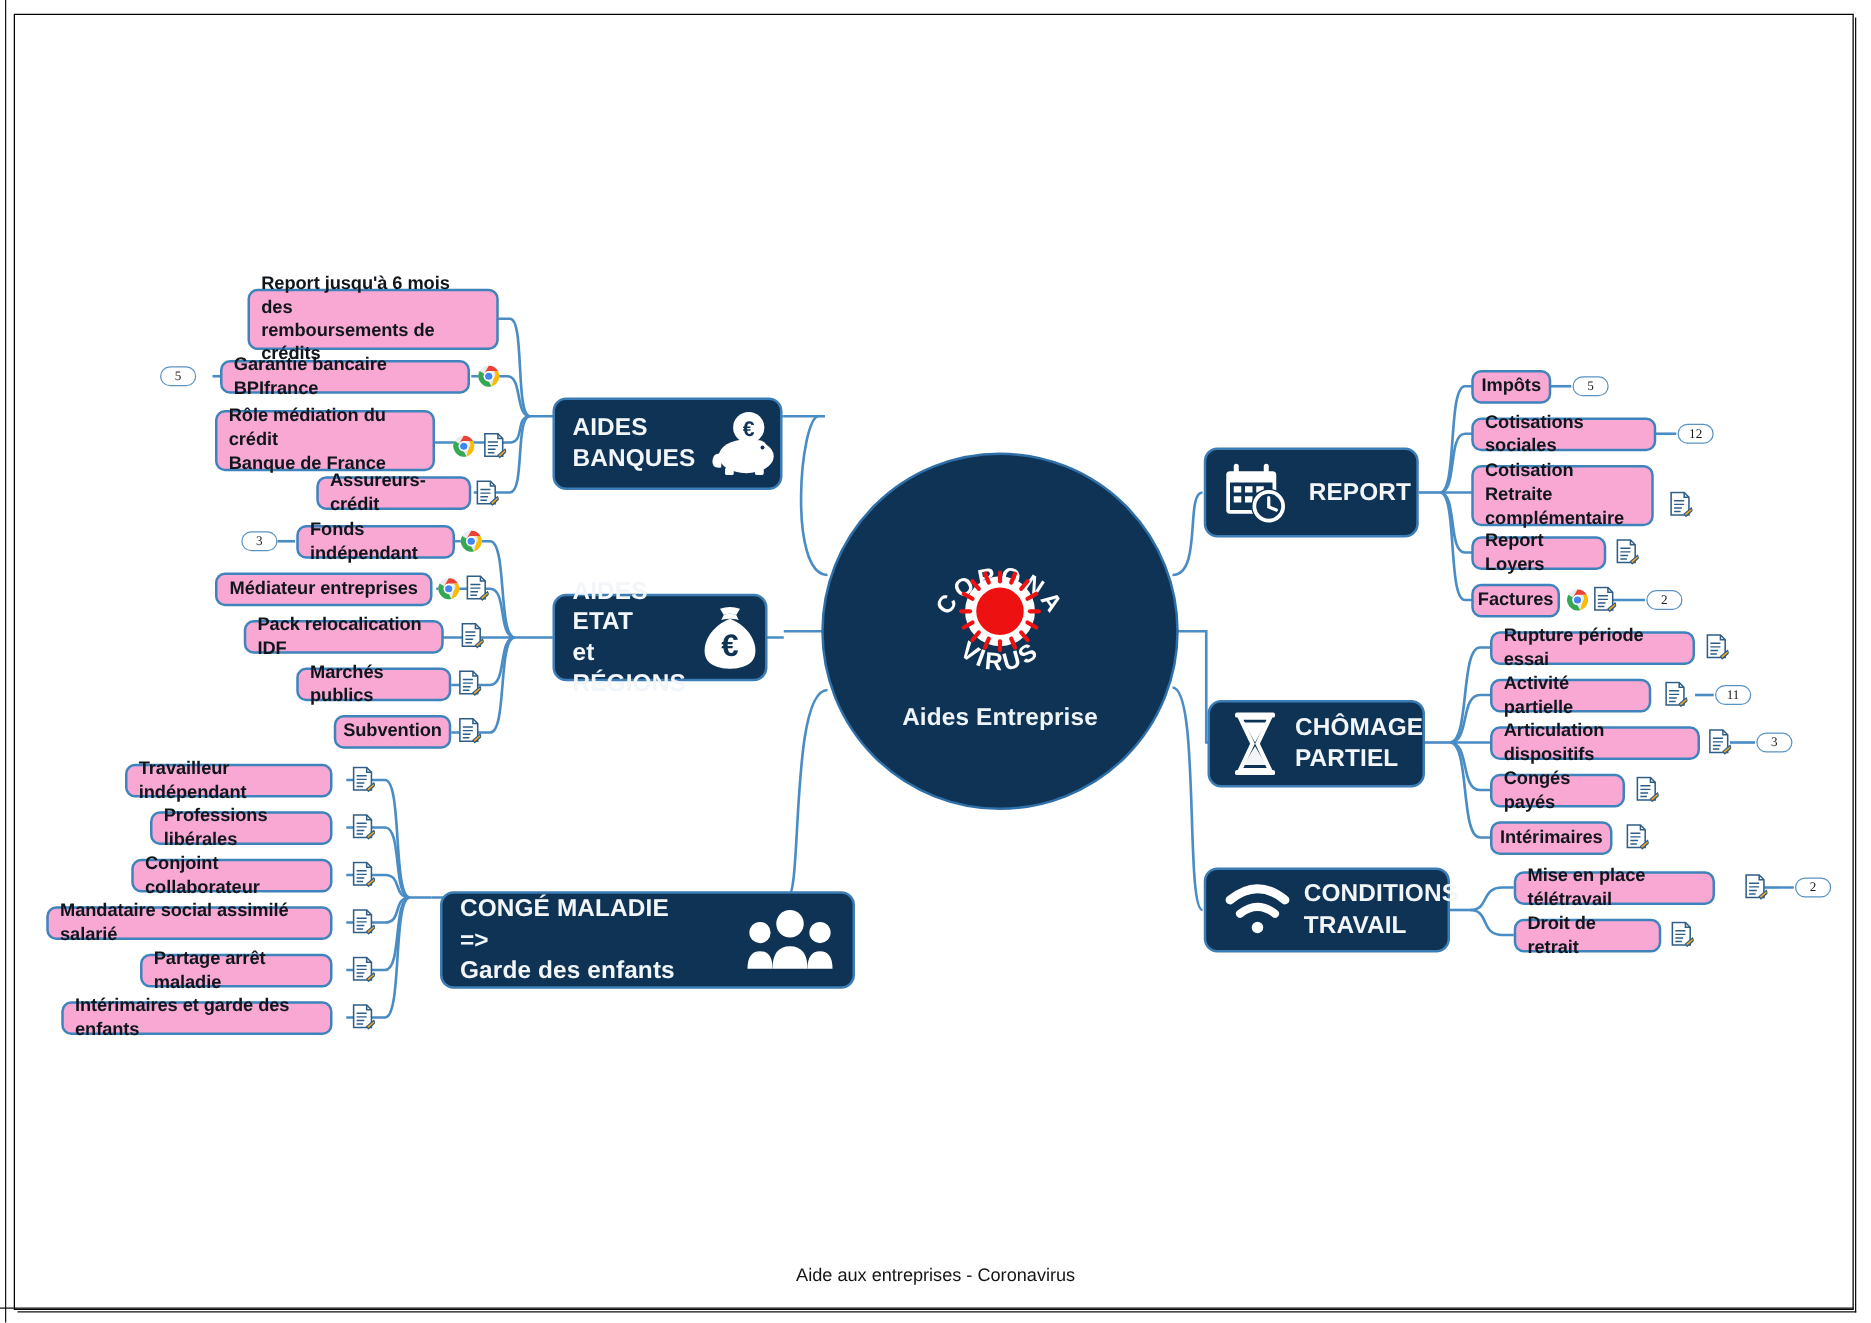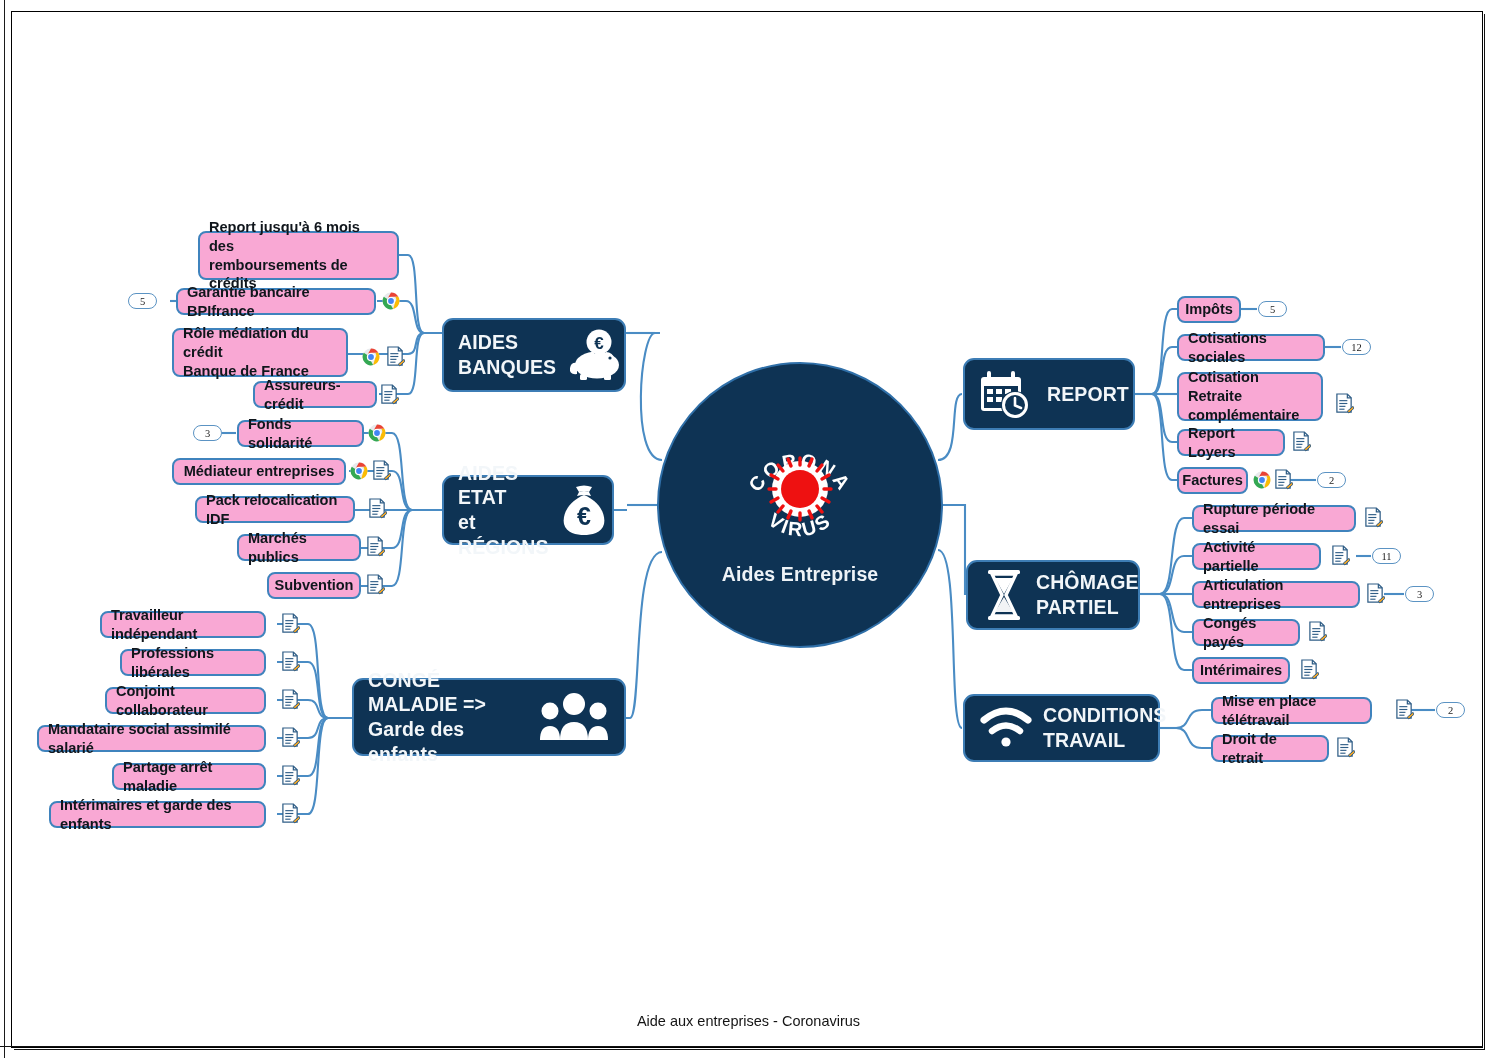--- a/index.html
+++ b/index.html
@@ -228,21 +228,21 @@
   <div class="mn-icon">
     <svg width="50" height="54" viewBox="0 0 50 54" xmlns="http://www.w3.org/2000/svg">
       <path d="M17 4 q8 -3 16 0 l-3 5 q-5 -2 -10 0 z" fill="#fff"></path>
       <path d="M20 9 q5 -2 10 0 l2 4 q-7 -2 -14 0 z" fill="#fff"></path>
       <path d="M25 12 C 10 18 3 31 5 41 C 7 50 18 52 25 52 C 32 52 43 50 45 41 C 47 31 40 18 25 12 Z" fill="#fff"></path>
       <text x="25" y="42" font-family="Liberation Sans, sans-serif" font-size="25" font-weight="bold" fill="#0e3354" text-anchor="middle">€</text>
     </svg>
   </div>
 </div>
 
-<div class="main-node" style="left:352px; top:678px; width:274px; height:78px;gap:40px;">
+<div class="main-node" style="left:352px; top:713px; width:332px; height:78px;gap:40px;">
   <div class="mn-label">CONGÉ MALADIE =&gt;
 Garde des enfants</div>
   <div class="mn-icon">
     <svg width="72" height="50" viewBox="0 0 72 50" xmlns="http://www.w3.org/2000/svg">
       <circle cx="36" cy="12" r="11" fill="#fff"></circle>
       <path d="M22 48 q0 -18 14 -18 q14 0 14 18 z" fill="#fff"></path>
       <circle cx="12" cy="19" r="8.5" fill="#fff"></circle>
       <path d="M2 48 q0 -14 10 -14 q10 0 10 14 z" fill="#fff"></path>
       <circle cx="60" cy="19" r="8.5" fill="#fff"></circle>
       <path d="M50 48 q0 -14 10 -14 q10 0 10 14 z" fill="#fff"></path>
@@ -357,21 +357,21 @@
       <line x1="4.5" y1="8" x2="13" y2="8"></line>
         <line x1="4.5" y1="11" x2="13" y2="11"></line>
       <line x1="4.5" y1="14" x2="11" y2="14"></line>
         <line x1="4.5" y1="17" x2="10" y2="17"></line>
     </g>
     <path d="M13 19 L19 14 L20 16 L14.5 21 Z" fill="#f5a623" stroke="#2f5d86" stroke-width="1"></path>
   </svg>
 </span>
 
 <div class="leaf" style="left:237px; top:420px; width:127px; height:27px;">
-  <div class="leaf-label">Fonds solidarité</div>
+  <div class="leaf-label">Fonds indépendant</div>
 </div>
 <span class="chrome-ico" style="left:368px; top:424px;">
   <svg viewBox="0 0 20 20" width="18" height="18" xmlns="http://www.w3.org/2000/svg">
     <circle cx="10" cy="10" r="9.4" fill="#e8eaed"></circle>
     <path d="M10 .6 A9.4 9.4 0 0 1 18.2 5.4 L10 5.4 A4.6 4.6 0 0 0 5.9 7.8 Z" fill="#ea4335"></path>
     <path d="M18.2 5.4 A9.4 9.4 0 0 1 12.4 19 L14.6 11.4 A4.6 4.6 0 0 0 14.6 5.4 Z" fill="#fbbc05"></path>
     <path d="M12.4 19 A9.4 9.4 0 0 1 1.9 5.4 L5.9 7.8 A4.6 4.6 0 0 0 10 14.6 Z" fill="#34a853"></path>
     <circle cx="10" cy="10" r="4.4" fill="#fff"></circle>
     <circle cx="10" cy="10" r="3.2" fill="#4285f4"></circle>
   </svg>
@@ -660,21 +660,21 @@
         <line x1="4.5" y1="11" x2="13" y2="11"></line>
       <line x1="4.5" y1="14" x2="11" y2="14"></line>
         <line x1="4.5" y1="17" x2="10" y2="17"></line>
     </g>
     <path d="M13 19 L19 14 L20 16 L14.5 21 Z" fill="#f5a623" stroke="#2f5d86" stroke-width="1"></path>
   </svg>
 </span>
 <div class="badge" style="left:1372px; top:548px;">11</div>
 
 <div class="leaf" style="left:1192px; top:581px; width:168px; height:27px;">
-  <div class="leaf-label">Articulation entreprises</div>
+  <div class="leaf-label">Articulation dispositifs</div>
 </div>
 <span class="note-ico" style="left:1366px; top:583px;">
   <svg viewBox="0 0 20 22" width="19" height="21" xmlns="http://www.w3.org/2000/svg">
     <path d="M2 1 H13 L17 5 V20 H2 Z" fill="#fff" stroke="#2f5d86" stroke-width="1.3"></path>
     <path d="M13 1 V5 H17" fill="none" stroke="#2f5d86" stroke-width="1.3"></path>
     <g stroke="#2f5d86" stroke-width="1.2">
       <line x1="4.5" y1="8" x2="13" y2="8"></line>
         <line x1="4.5" y1="11" x2="13" y2="11"></line>
       <line x1="4.5" y1="14" x2="11" y2="14"></line>
         <line x1="4.5" y1="17" x2="10" y2="17"></line>

